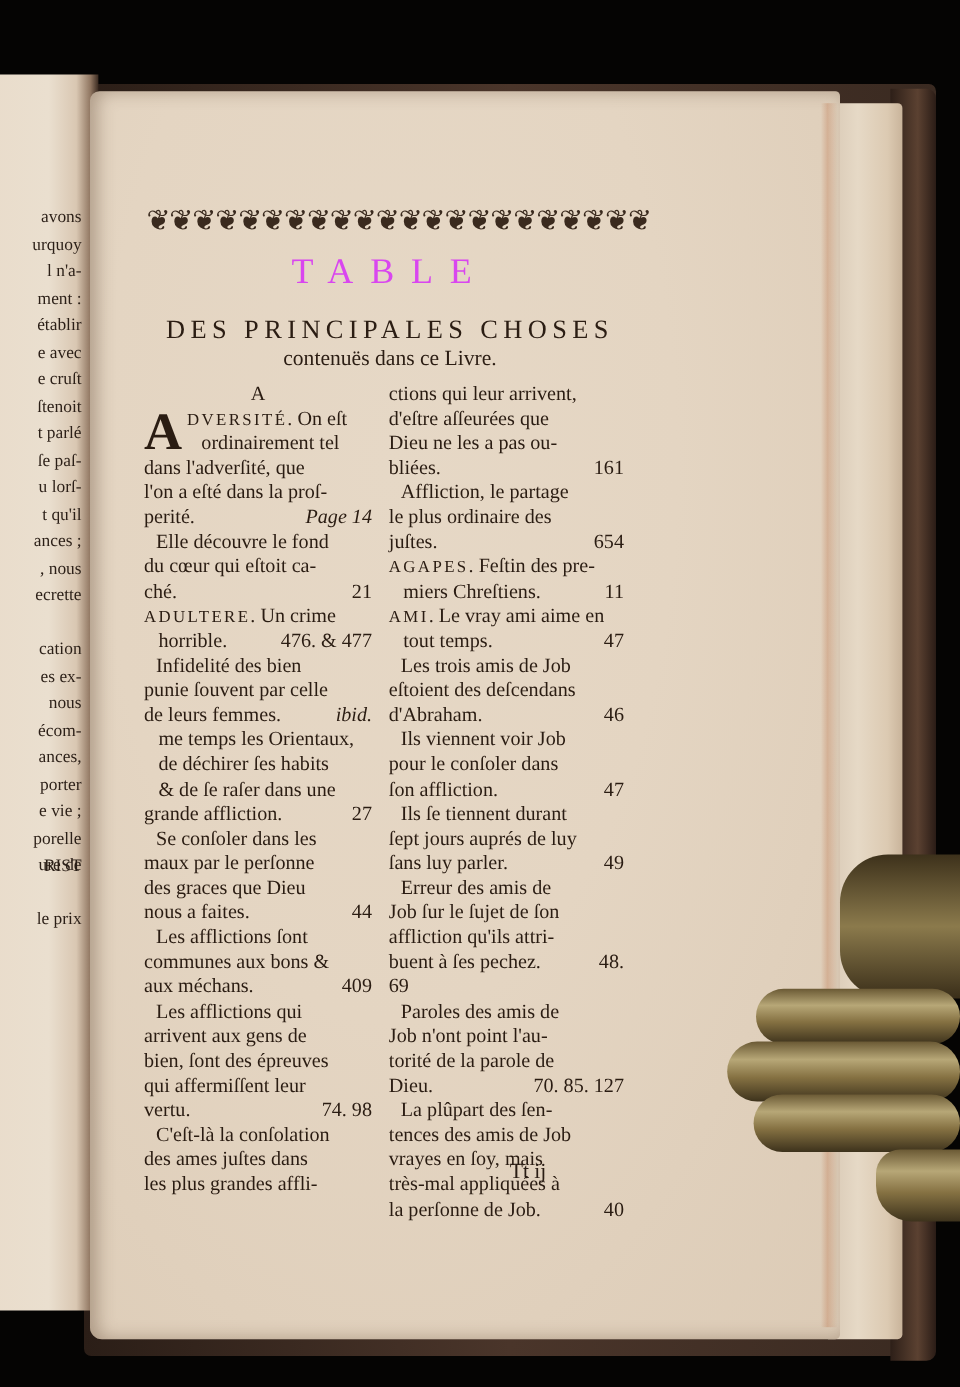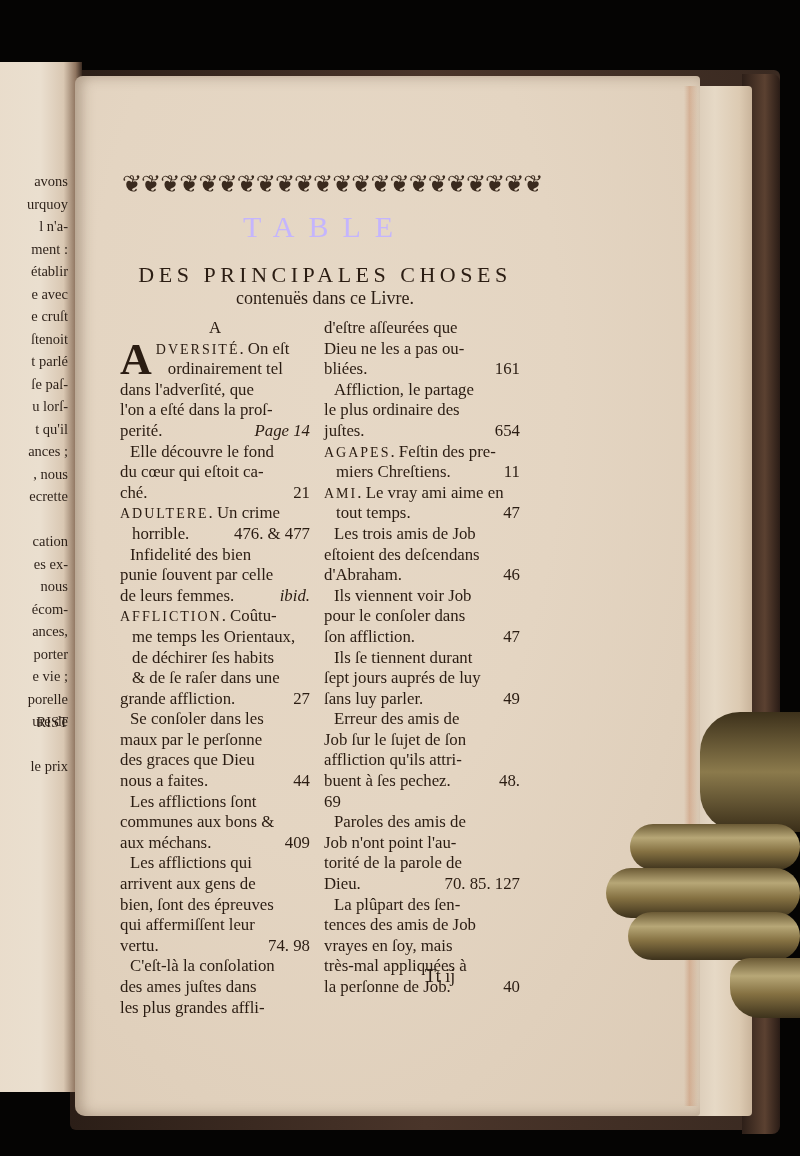--- a/index.html
+++ b/index.html
@@ -49,21 +49,21 @@
     content:""; position:absolute; right:2px; top:10px; width:14px; height:1020px;
     background:linear-gradient(90deg,rgba(0,0,0,0),rgba(190,120,80,.35) 40%,rgba(0,0,0,0));
   }
   .ornament {
     position:absolute; left:122px; top:170px; width:400px; height:28px;
     display:flex; justify-content:space-between; align-items:center;
     font-size:24px; color:#3a2a1e; letter-spacing:-1px;
   }
   .title {
     position:absolute; left:110px; top:210px; width:430px; text-align:center;
-    font-size:30px; letter-spacing:14px; font-weight:normal; color:#c4b5fd;
+    font-size:30px; letter-spacing:14px; font-weight:normal; color:#d946ef;
   }
   .subtitle {
     position:absolute; left:120px; top:262px; width:410px; text-align:center;
     font-size:22px; letter-spacing:4.5px; color:#2b1d13; font-variant:small-caps;
   }
   .subtitle2 {
     position:absolute; left:120px; top:288px; width:410px; text-align:center;
     font-size:18px; color:#2b1d13;
   }
   .col {
@@ -194,23 +194,20 @@
     <div class="line hang">
       <span>Infidelité des bien</span>
     </div>
     <div class="line">
       <span>punie ſouvent par celle</span>
     </div>
     <div class="line">
       <span>de leurs femmes.</span>
       <span class="it">ibid.</span>
     </div>
-    <div class="line">
-      <span><span class="sc">AFFLICTION</span>. Coûtu-</span>
-    </div>
     <div class="line indent">
       <span>me temps les Orientaux,</span>
     </div>
     <div class="line indent">
       <span>de déchirer ſes habits</span>
     </div>
     <div class="line indent">
       <span>&amp; de ſe raſer dans une</span>
     </div>
     <div class="line">
@@ -260,20 +257,23 @@
       <span>C'eſt-là la conſolation</span>
     </div>
     <div class="line">
       <span>des ames juſtes dans</span>
     </div>
     <div class="line">
       <span>les plus grandes affli-</span>
     </div>
   </div>
 <div class="col col-right" id="colRight">
+    <div class="line">
+      <span>ctions qui leur arrivent,</span>
+    </div>
     <div class="line">
       <span>d'eſtre aſſeurées que</span>
     </div>
     <div class="line">
       <span>Dieu ne les a pas ou-</span>
     </div>
     <div class="line">
       <span>bliées.</span>
       <span>161</span>
     </div>

